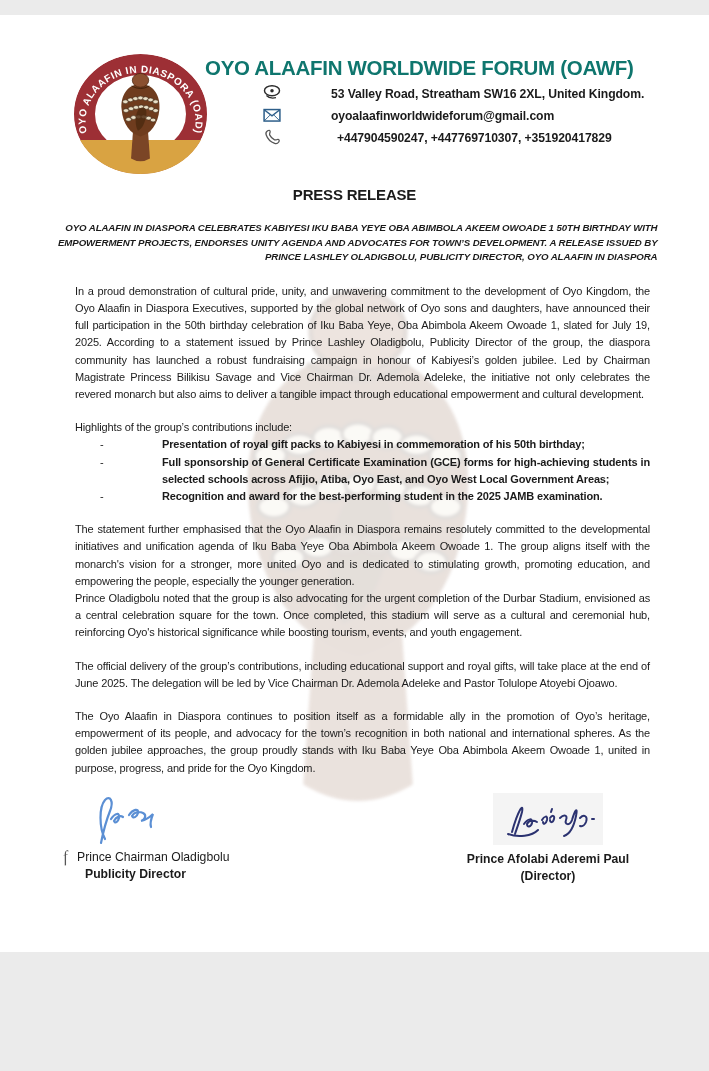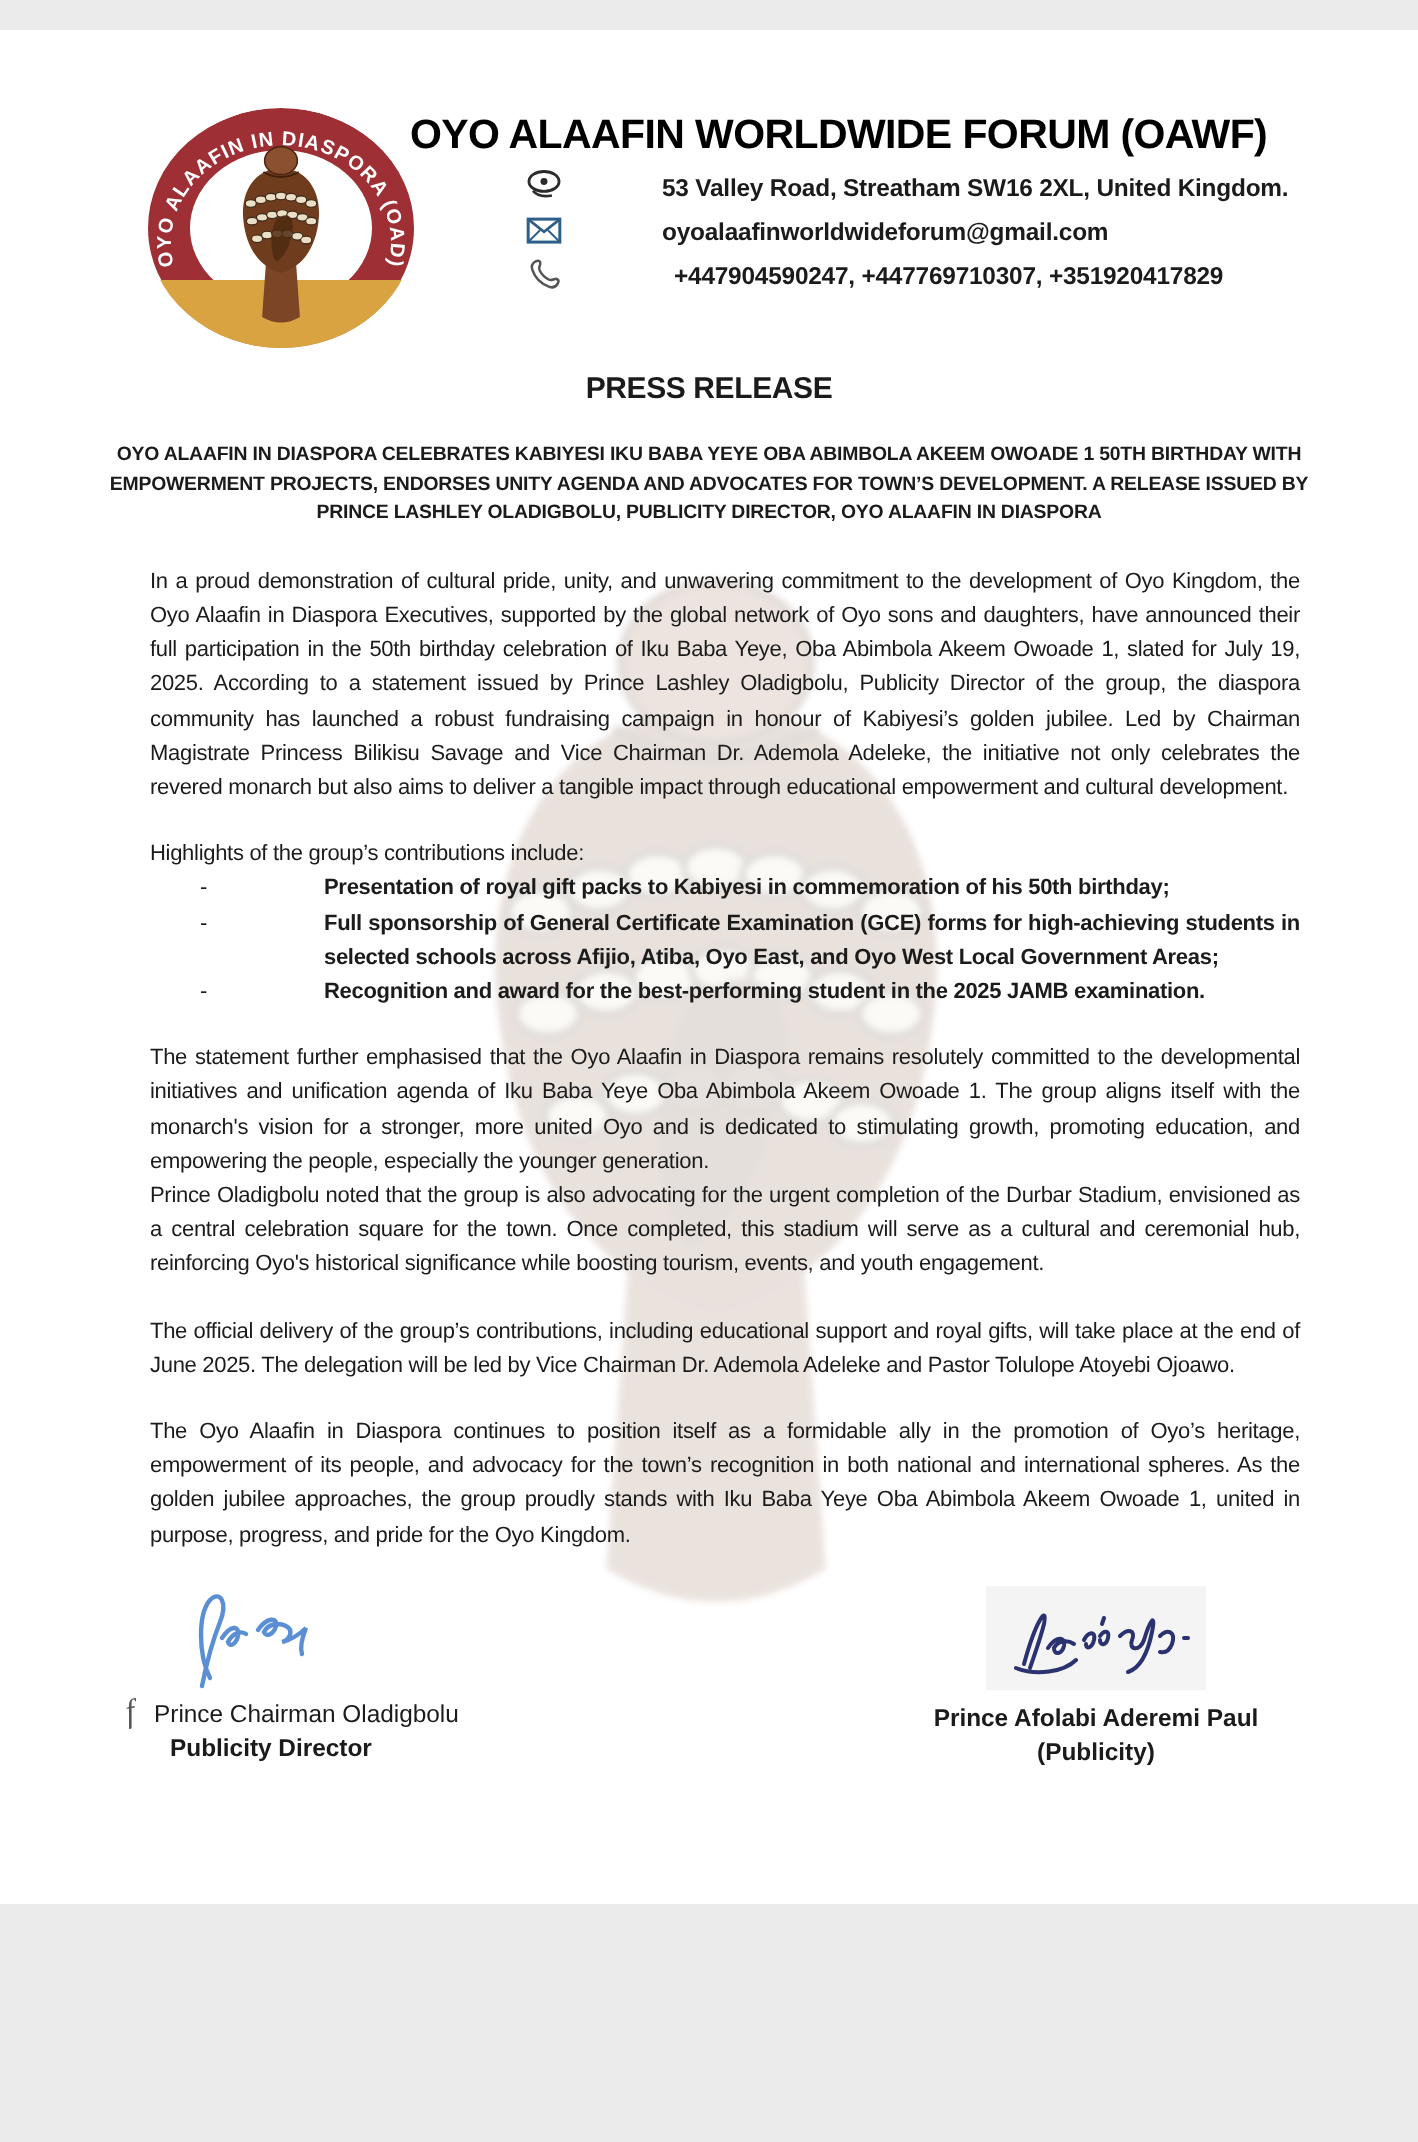--- a/index.html
+++ b/index.html
@@ -25,21 +25,21 @@
     filter:blur(1.5px);
     z-index:0;
   }
   .content{position:relative;z-index:1;}
   
   .header-row{display:flex;padding-top:38px;}
   .logo{width:137px;height:122px;margin-left:72px;flex:none;}
   .header-text{margin-left:-4px;padding-top:2px;}
   .org-name{
     font-size:20.5px;font-weight:bold;letter-spacing:-0.3px;
-    color:#000000;line-height:26px;white-space:nowrap;
+    color:#0f766e;line-height:26px;white-space:nowrap;
   }
   .contact-row{
     display:flex;align-items:center;
     margin-left:57px;margin-top:3px;height:19px;gap:40px;
   }
   .contact-row .cicon{width:20px;height:19px;flex:none;margin-right:9px;}
   .contact-row span{
     font-size:12.2px;font-weight:bold;letter-spacing:-0.1px;white-space:nowrap;
   }
   .contact-row.phones span{margin-left:6px;}
@@ -47,22 +47,22 @@
   .date{
     text-align:right;padding-right:66px;
     font-size:11.5px;font-weight:bold;margin-top:1px;line-height:16px;
   }
   .press-title{
     text-align:center;font-size:15px;font-weight:bold;
     letter-spacing:-0.2px;margin-top:6px;line-height:27px;
   }
   .subtitle{
     width:606px;margin:13px auto 0;
-    text-align:center;font-size:9.7px;font-weight:bold;
-    line-height:14.6px;letter-spacing:-0.1px;
+    text-align:right;font-size:9.7px;font-weight:bold;
+    line-height:14.6px;letter-spacing:-0.1px;font-style:italic;
   }
   
   .doc-body{
     margin:18px 59px 0 75px;
     font-size:11px;line-height:17.2px;letter-spacing:-0.15px;
     text-align:justify;
   }
   .doc-body p{margin:0 0 16px;}
   .doc-body p.nogap{margin-bottom:0;}
   .hl-intro{margin-bottom:0 !important;}
@@ -244,18 +244,18 @@
               <path d="M44,24 C46,20 50,19 49,24 C48,28 45,29 45,26"></path>
               <path d="M54,13 L53,16"></path>
               <path d="M52,22 C54,19 57,19 56,23 C55,27 52,27 52,24"></path>
               <path d="M62,22 C66,18 70,19 68,24 C66,29 72,30 74,24 C77,14 80,10 78,20 C76,30 72,38 66,40"></path>
               <path d="M82,22 C86,18 90,20 88,26 Q86,31 82,30"></path>
               <path d="M94,23 L96,23"></path>
             </g>
           </svg>
         </div>
         <div class="sig-name">Prince Afolabi Aderemi Paul</div>
-        <div class="sig-role">(Publicity)</div>
+        <div class="sig-role">(Director)</div>
       </div>
 
     </div>
   </div>
 </div>
 
 </body></html>

